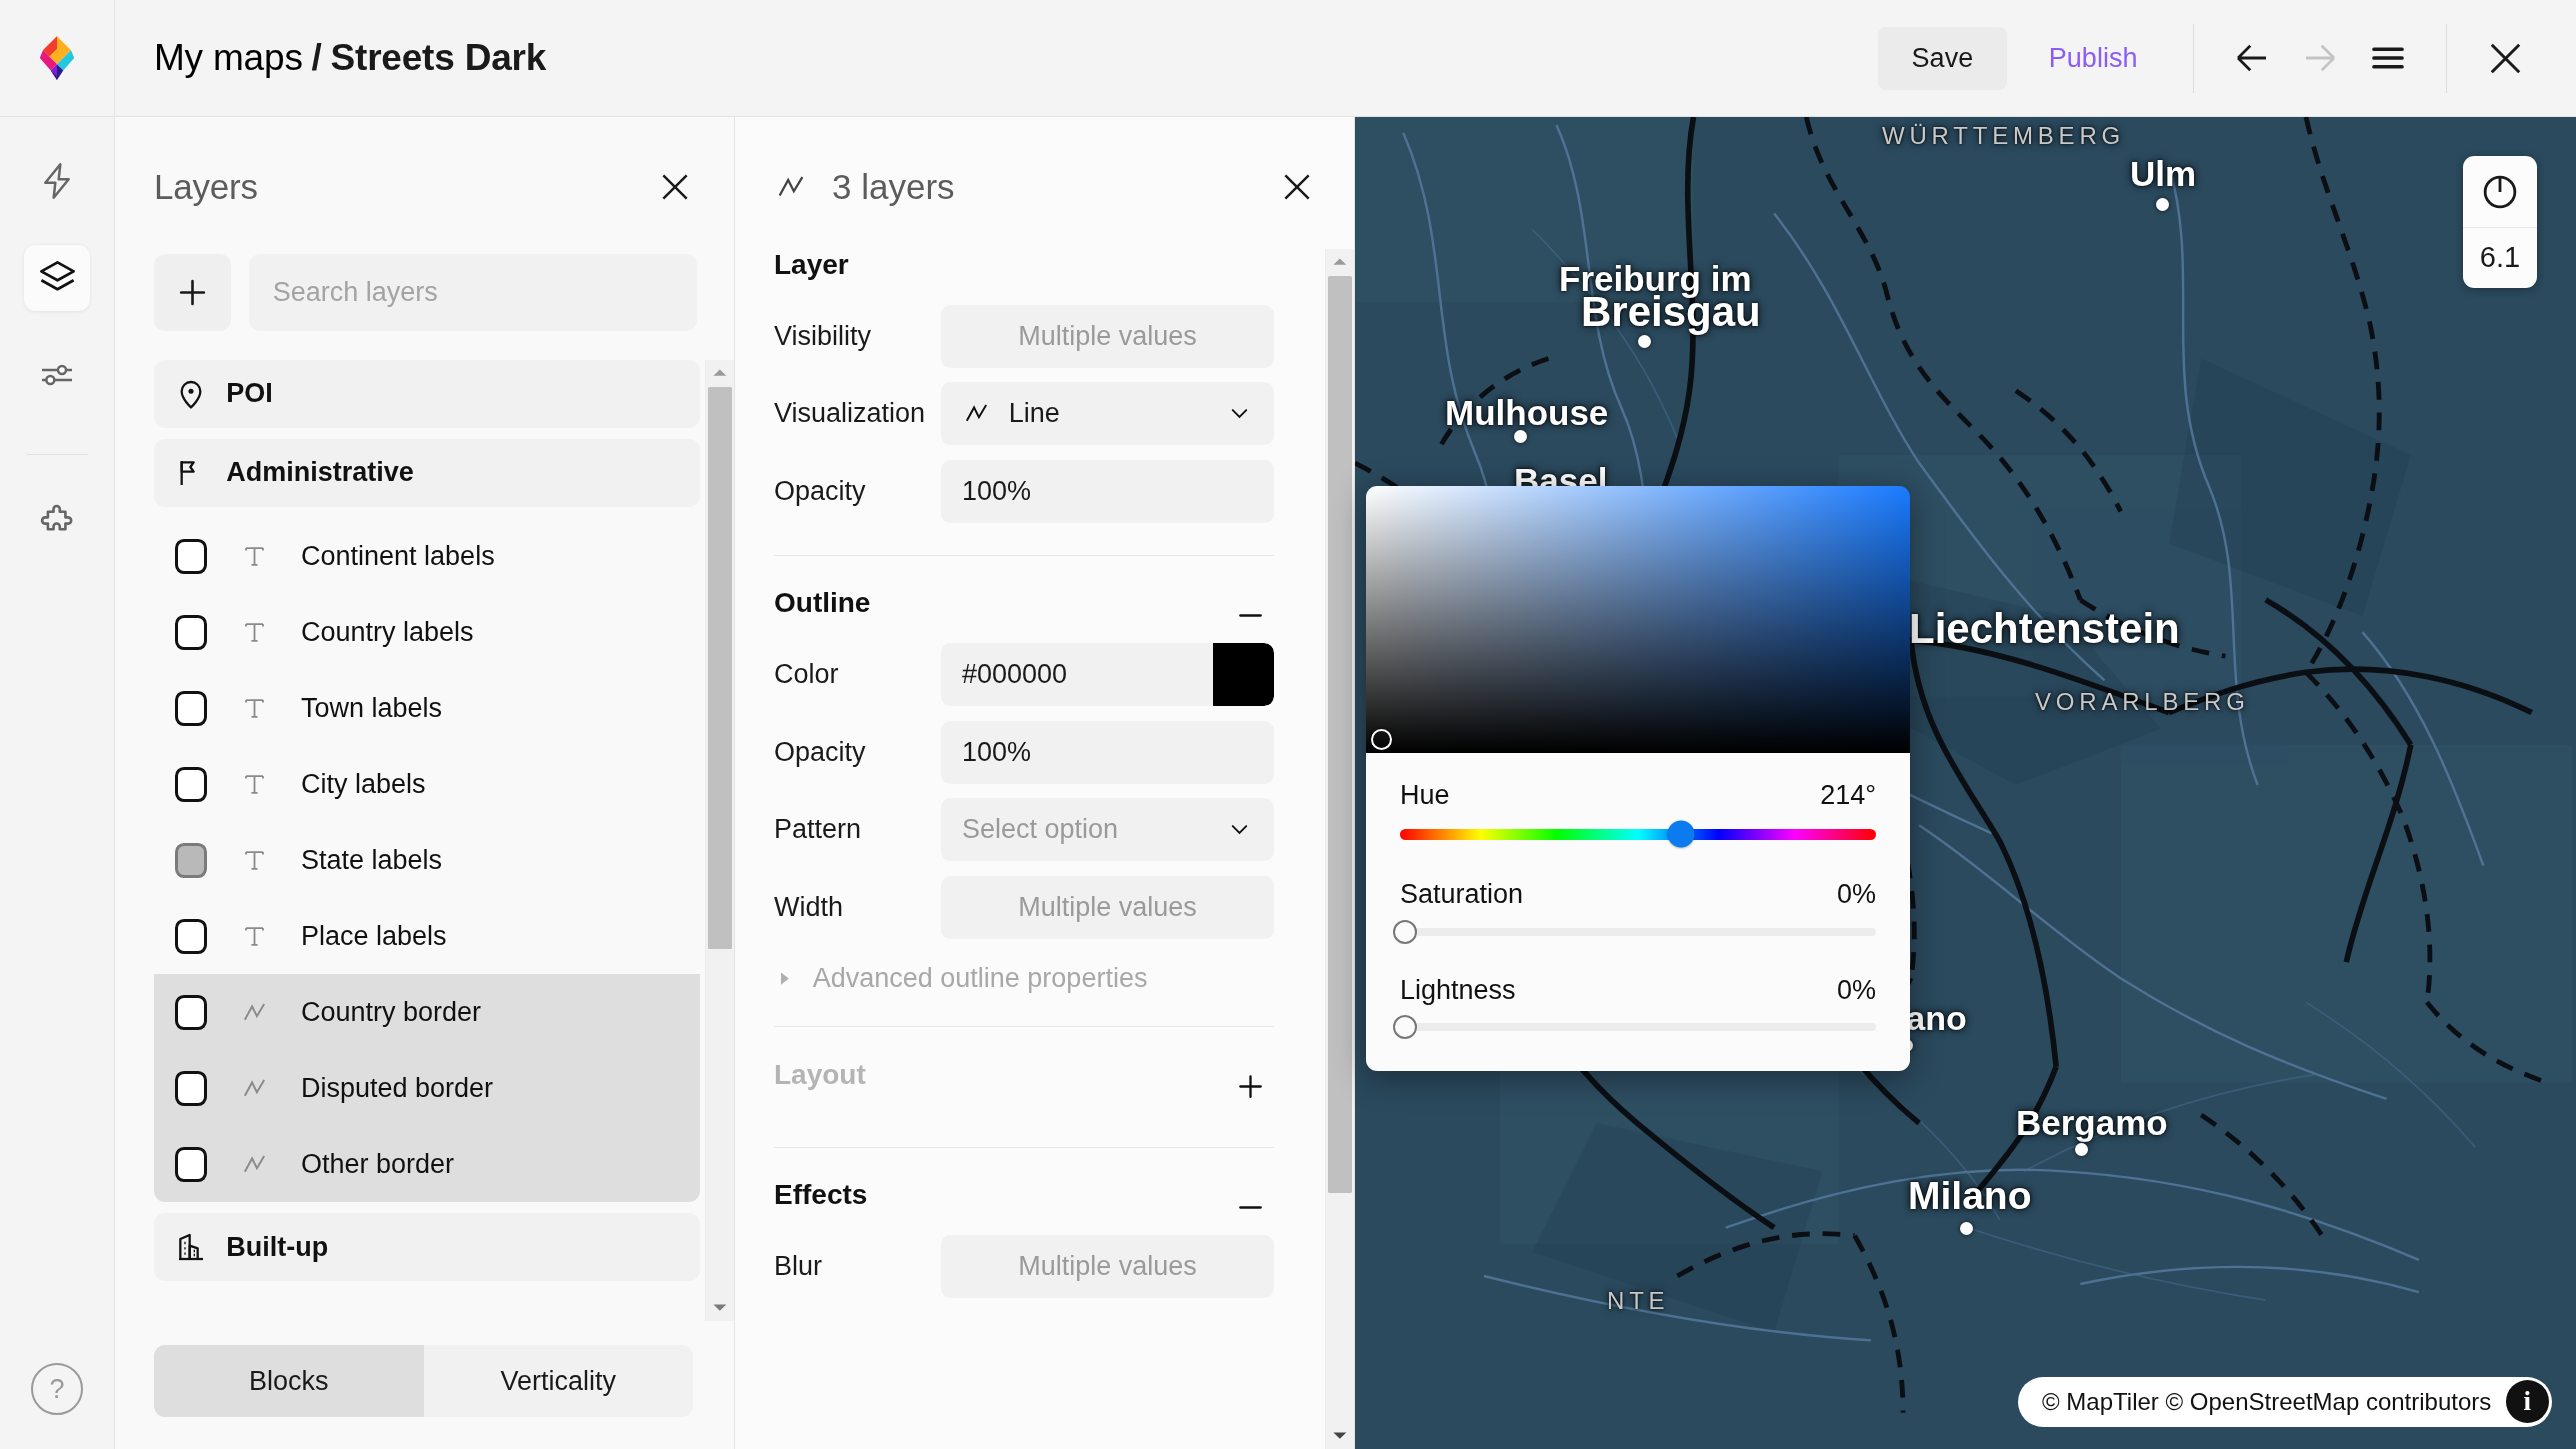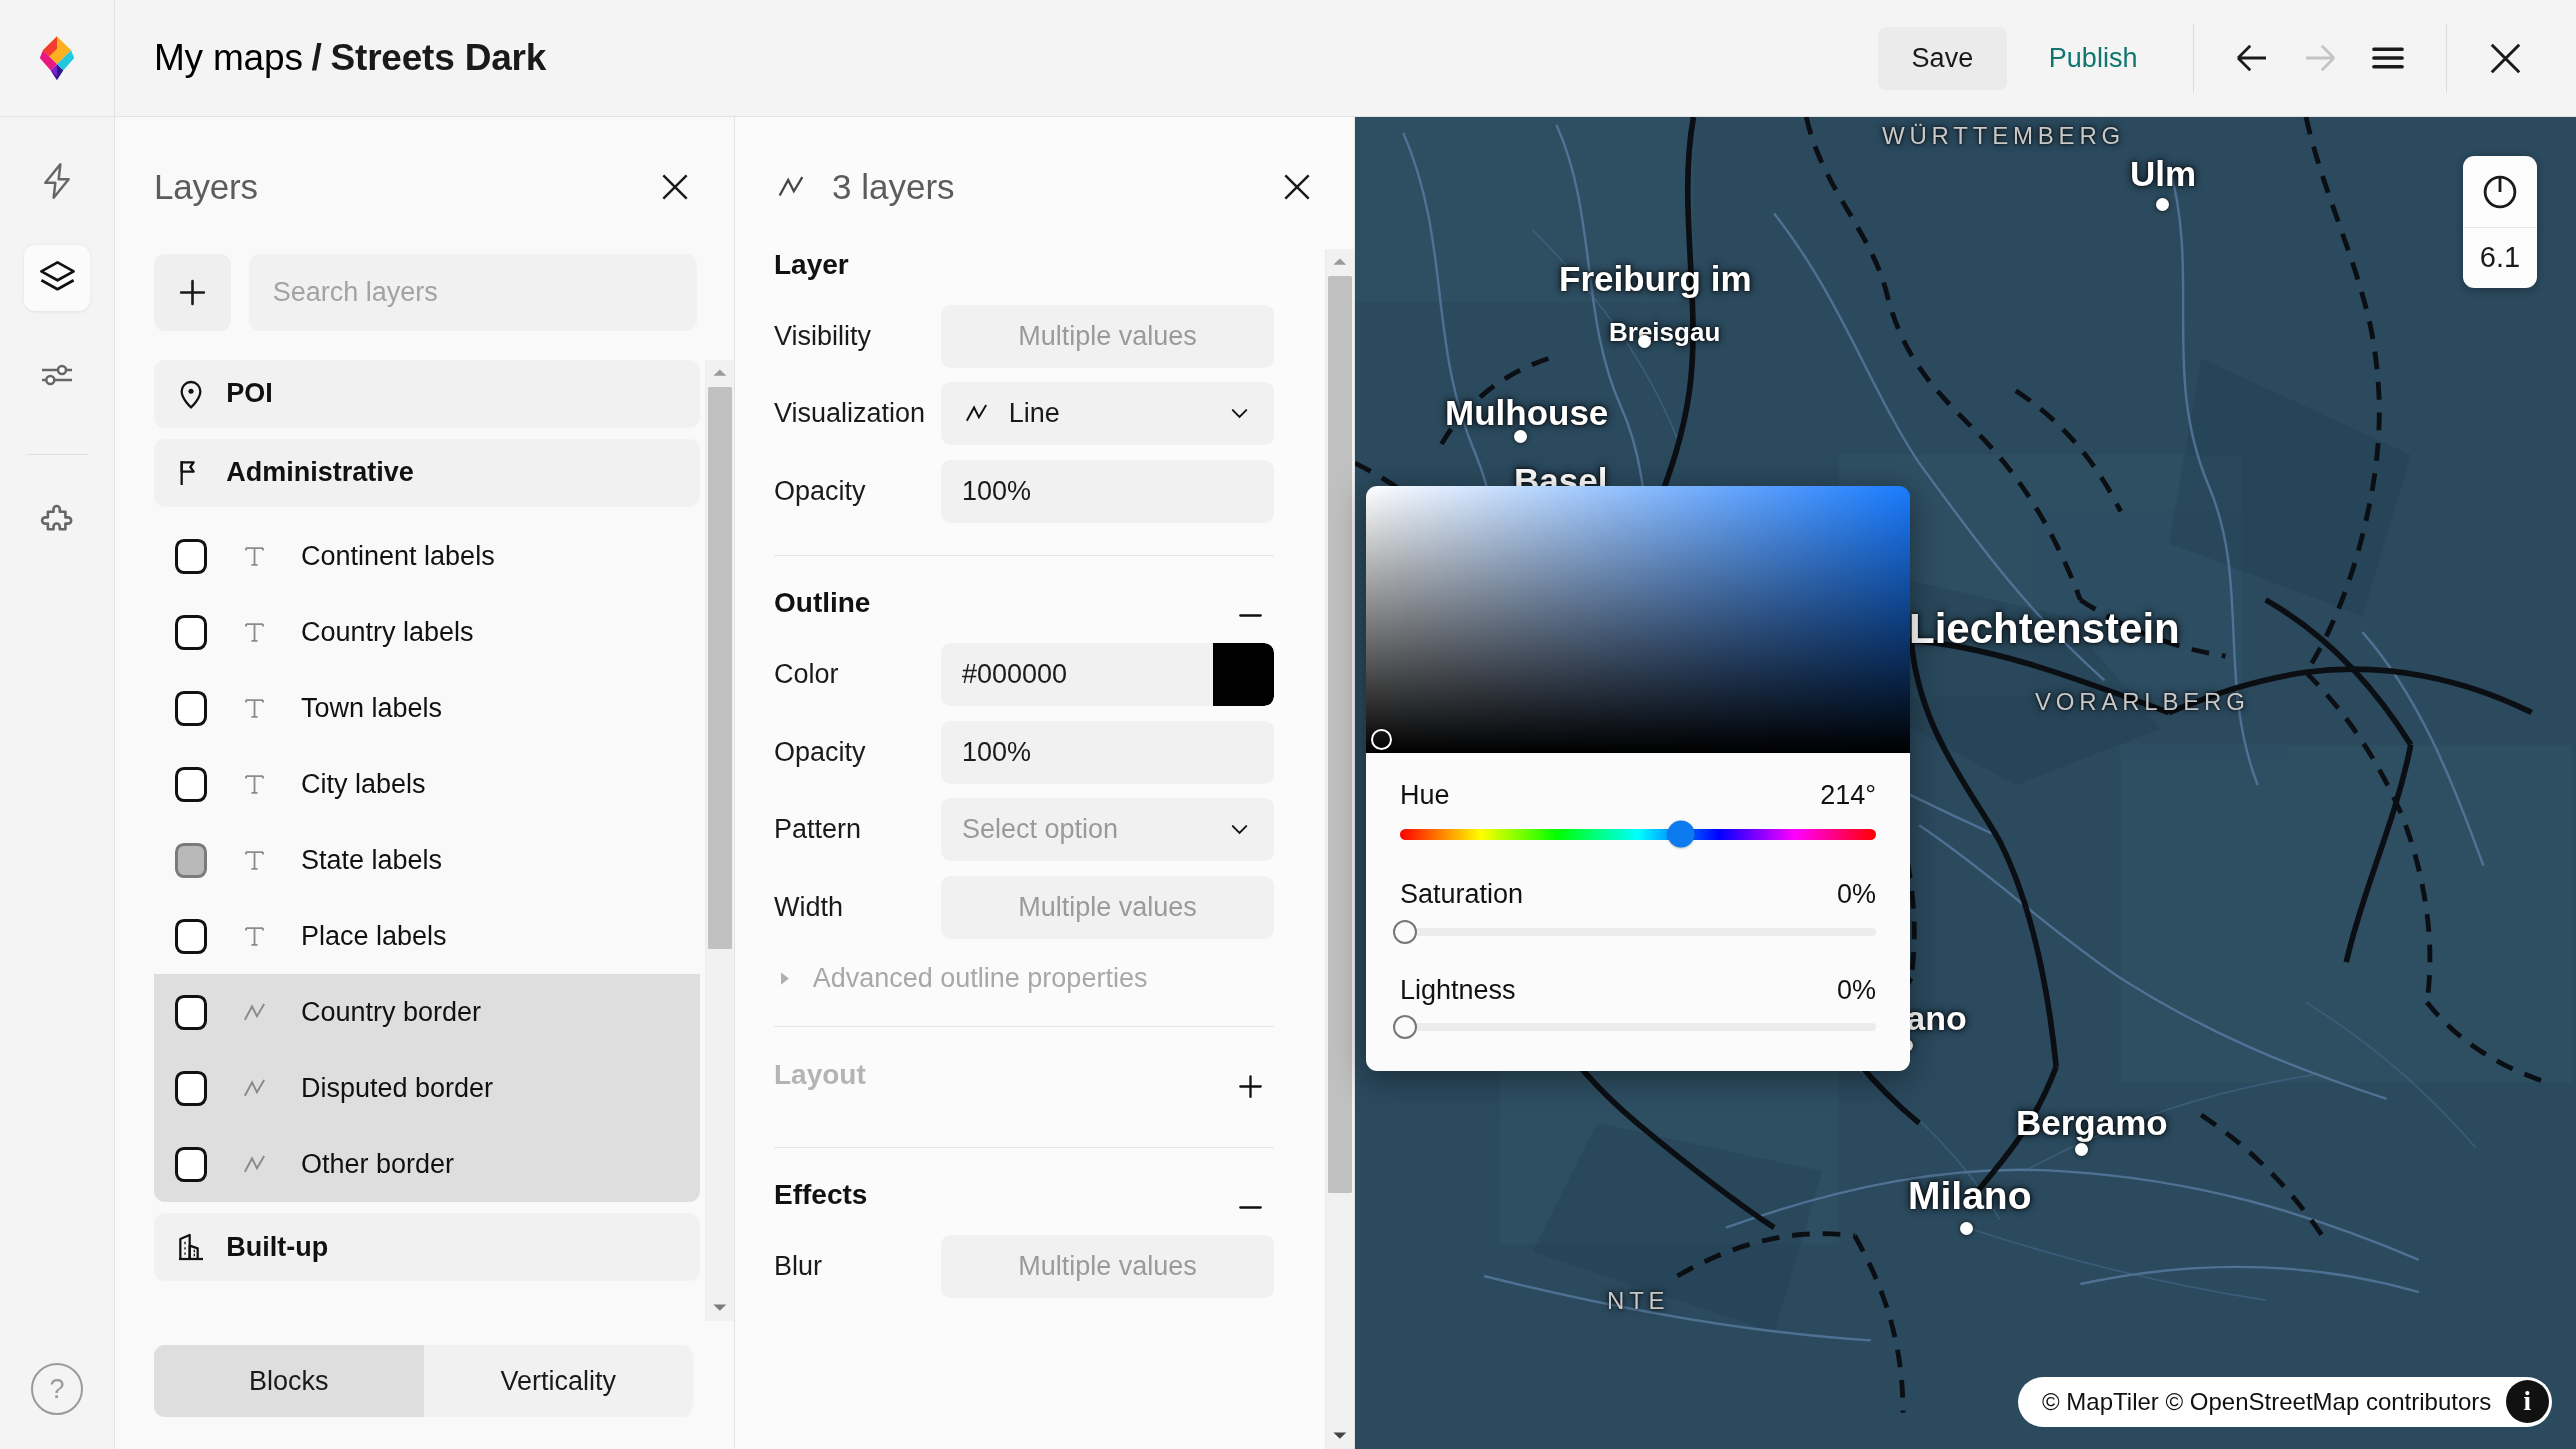--- a/index.html
+++ b/index.html
@@ -27,21 +27,21 @@
   }
   .bc-sep { color: #1a1a1a; margin: 0 8.9px; font-weight: 700; }
   .bc-current { color: #1a1a1a; font-weight: 700; }
   .top-actions { display: flex; align-items: center; padding-right: 37px; gap: 0; }
   .btn-save {
     background: #ebebeb; border: none; border-radius: 8px;
     font-size: 27px; color: #1a1a1a; padding: 16px 34px; cursor: pointer;
     font-family: inherit;
   }
   .btn-publish {
-    background: transparent; border: none; font-size: 27px; color: #0f766e;
+    background: transparent; border: none; font-size: 27px; color: #8b5cf6;
     padding: 16px 32px; margin-left: 9.7px; cursor: default; font-family: inherit;
   }
   .vdiv { width: 0.8px; background: #dcdcdc; height: 69px; margin: 0 24px; align-self: center; }
   .icon-btn {
     width: 68px; height: 68px; display: flex; align-items: center; justify-content: center;
     background: none; border: none; cursor: pointer;
   }
   .icon-btn.disabled { cursor: default; }
 
   
@@ -683,21 +683,21 @@
           <path d="M1050 1240 C1110 1280 1160 1330 1200 1390"></path>
         </g>
       </svg>
 
       <div class="mlabel region-label" style="left:527px; top:4.8px;">WÜRTTEMBERG</div>
 
       <div class="mlabel" style="left:775px; top:37px; font-size:35px; font-weight:700;">Ulm</div>
       <div class="mdot" style="left:801px; top:81px;"></div>
 
       <div class="mlabel" style="left:204px; top:142px; font-size:35px; font-weight:700;">Freiburg im</div>
-      <div class="mlabel" style="left:226px; top:200px; font-size:26px; font-weight:700;margin-left:28px;">Breisgau</div>
+      <div class="mlabel" style="left:226px; top:171px; font-size:42px; font-weight:700;">Breisgau</div>
       <div class="mdot" style="left:283px; top:218px;"></div>
 
       <div class="mlabel" style="left:90px; top:276px; font-size:35px; font-weight:700;">Mulhouse</div>
       <div class="mdot" style="left:159px; top:313px;"></div>
 
       <div class="mlabel" style="left:159px; top:344px; font-size:35px; font-weight:700;">Basel</div>
       <div class="mdot" style="left:217px; top:382px;"></div>
 
       <div class="mlabel" style="left:394px; top:394px; font-size:39px; font-weight:700;">Zürich</div>
       <div class="mdot" style="left:440px; top:442px;"></div>

